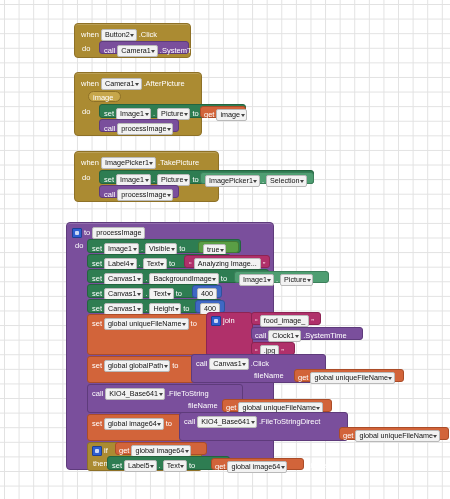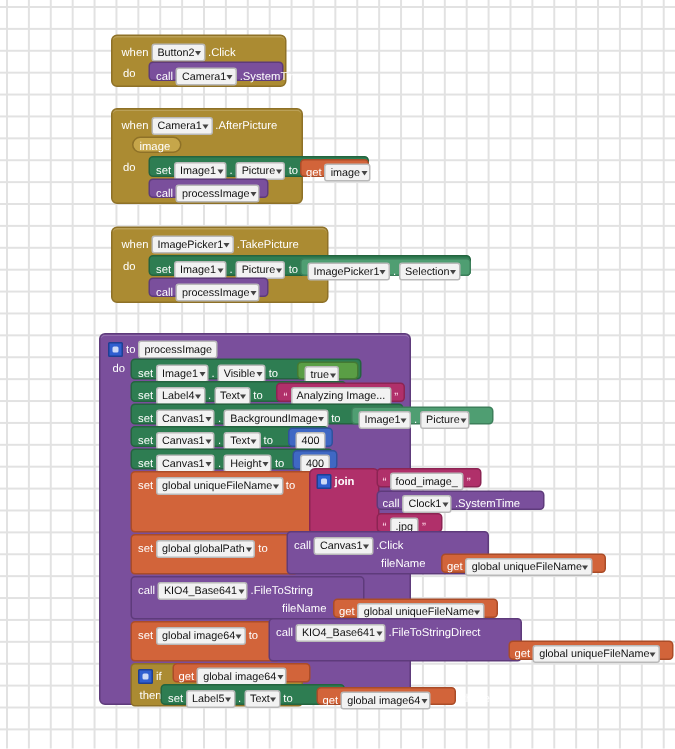--- a/index.html
+++ b/index.html
@@ -276,21 +276,21 @@
 
     <div class="blk globalset" style="left:20px;top:91px;width:135px;height:41px;">
       <div class="row" style="left:4px;top:3px;">
         <span class="lbl kw">set</span>
         <span class="fld">global uniqueFileName</span>
         <span class="lbl kw">to</span>
       </div>
     </div>
 
     <div class="blk join" style="left:139px;top:89px;width:47px;height:45px;">
-      <div class="row" style="left:4px;top:3px;font-weight:bold;">
+      <div class="row" style="left:4px;top:3px;">
         <span class="mut"></span>
         <span class="lbl kw">join</span>
       </div>
     </div>
 
     <div class="blk txt" style="left:184px;top:89px;width:70px;height:13px;">
       <div class="row" style="left:3px;top:2px;">
         <span class="quote">“</span>
         <span class="fld nocaret">food_image_</span>
         <span class="quote">”</span>

